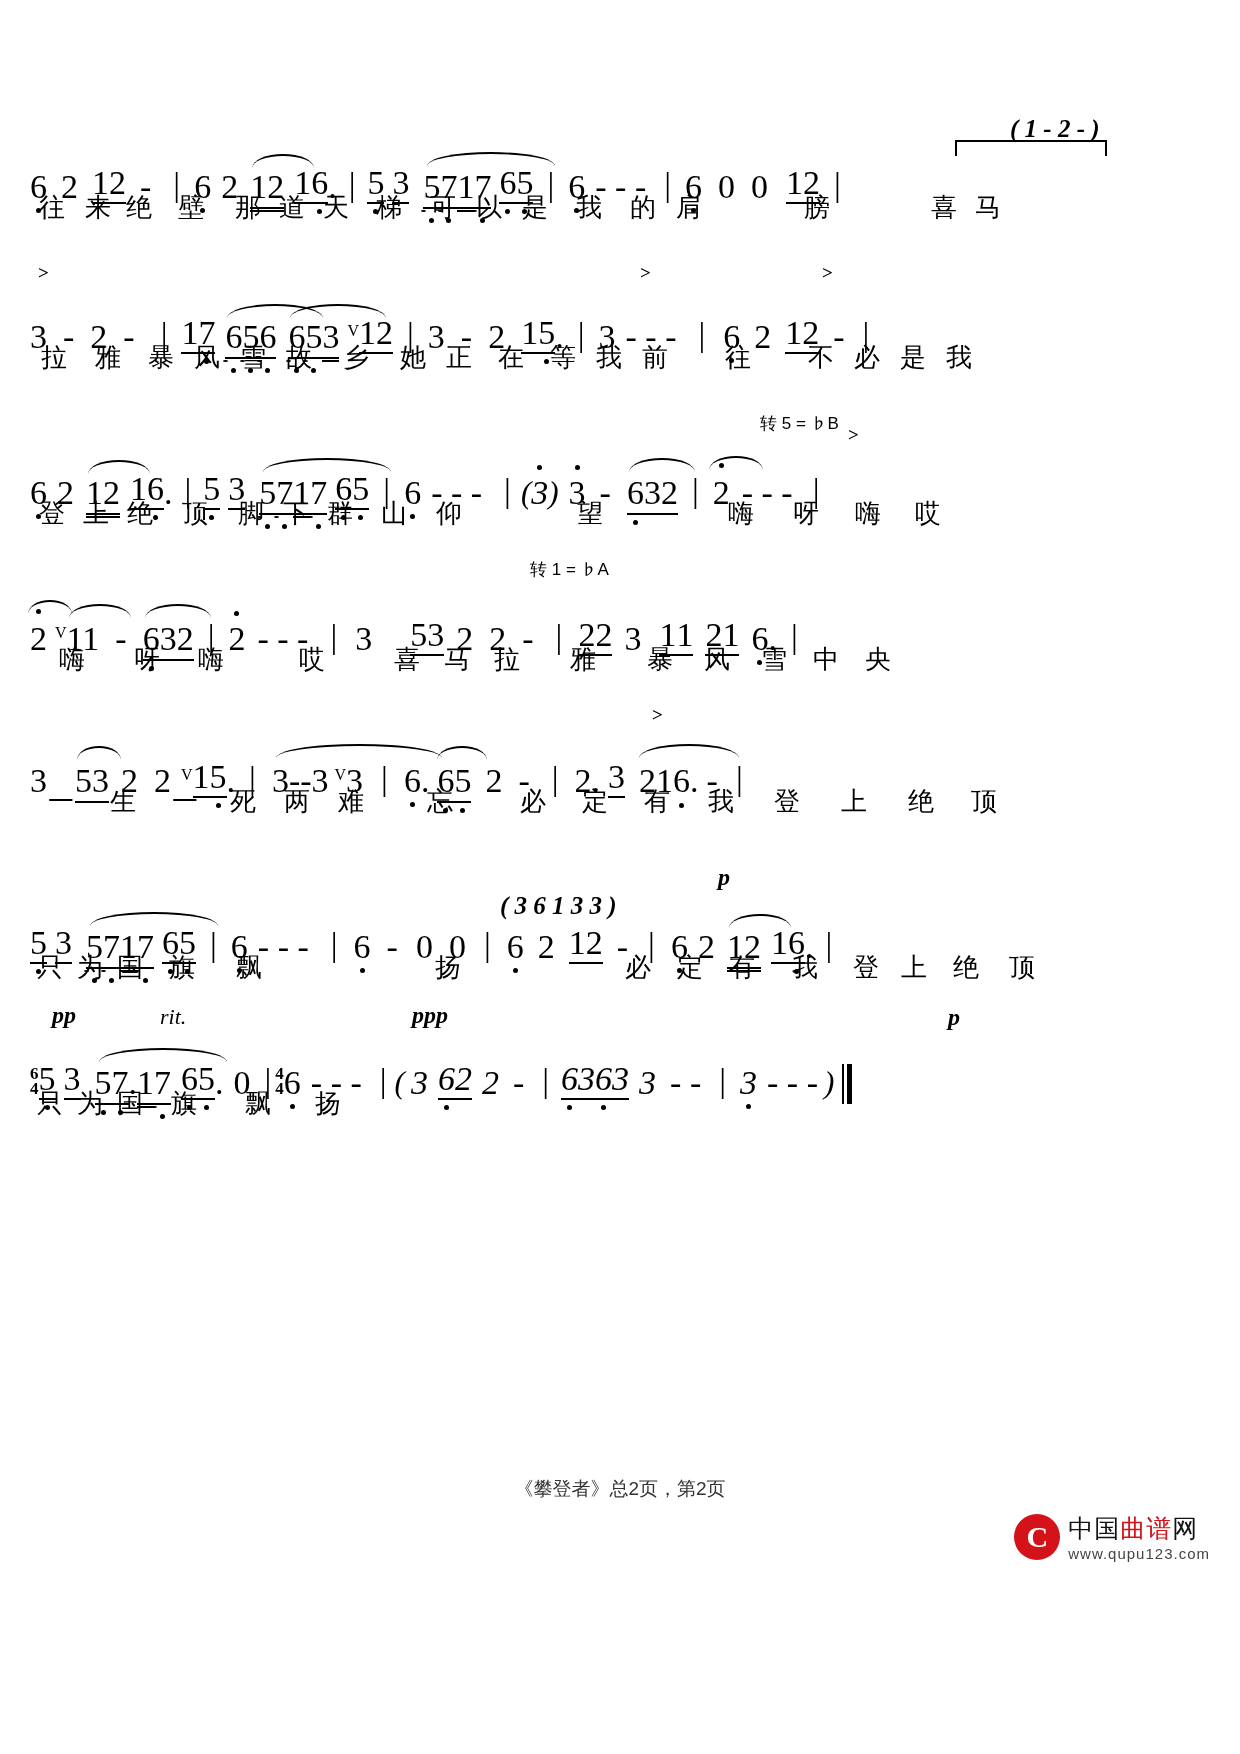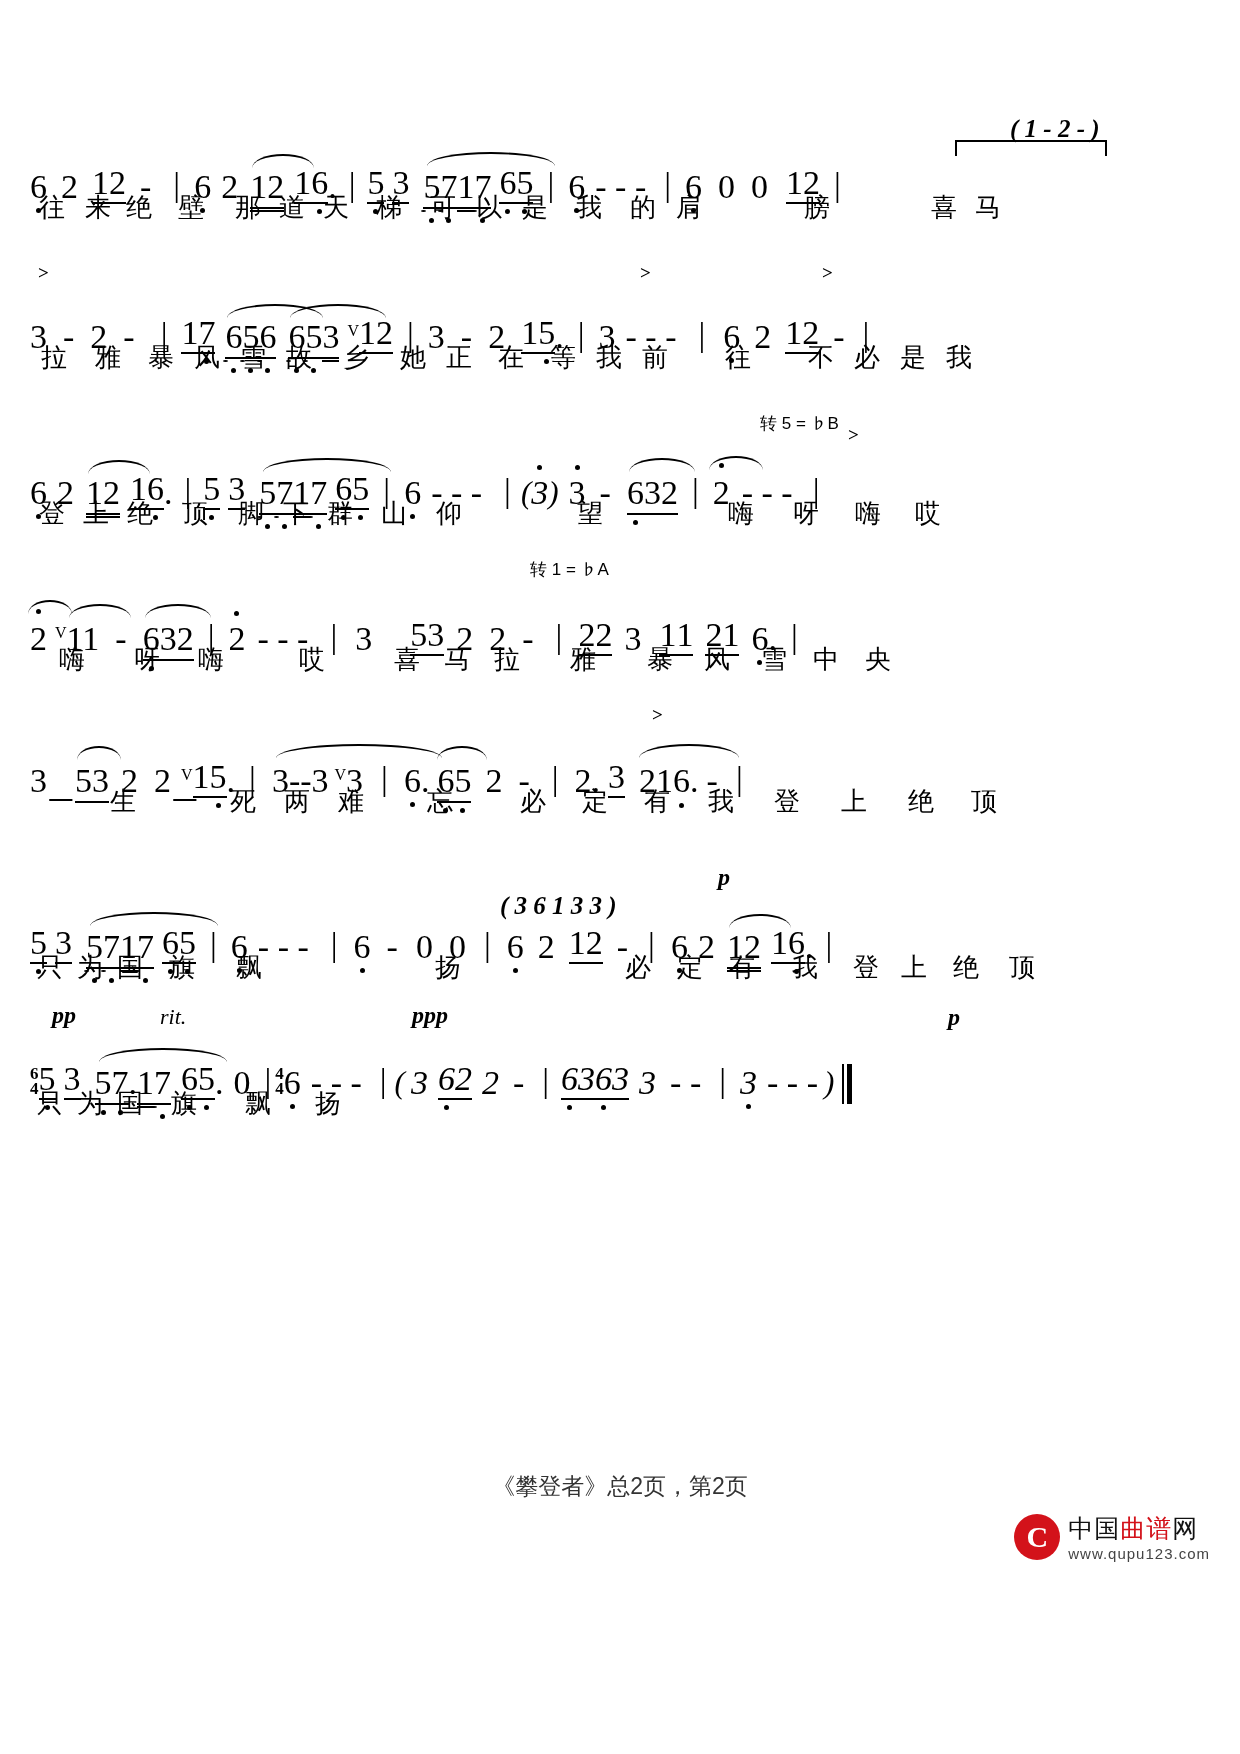--- a/index.html
+++ b/index.html
@@ -173,21 +173,21 @@
   .footer{
     position:absolute;
     left:0;right:0;bottom:0;
     height:120px;
   }
   .footer-text{
     position:absolute;
     left:50%;transform:translateX(-50%);
     bottom:88px;
     font-family:"Liberation Sans", sans-serif;
-    font-size:23px;
+    font-size:19px;
     color:#333;
     white-space:nowrap;
   }
   .logo{
     position:absolute;
     right:30px;bottom:28px;
     display:flex;align-items:center;
   }
   .logo-mark{
     width:46px;height:46px;border-radius:50%;

